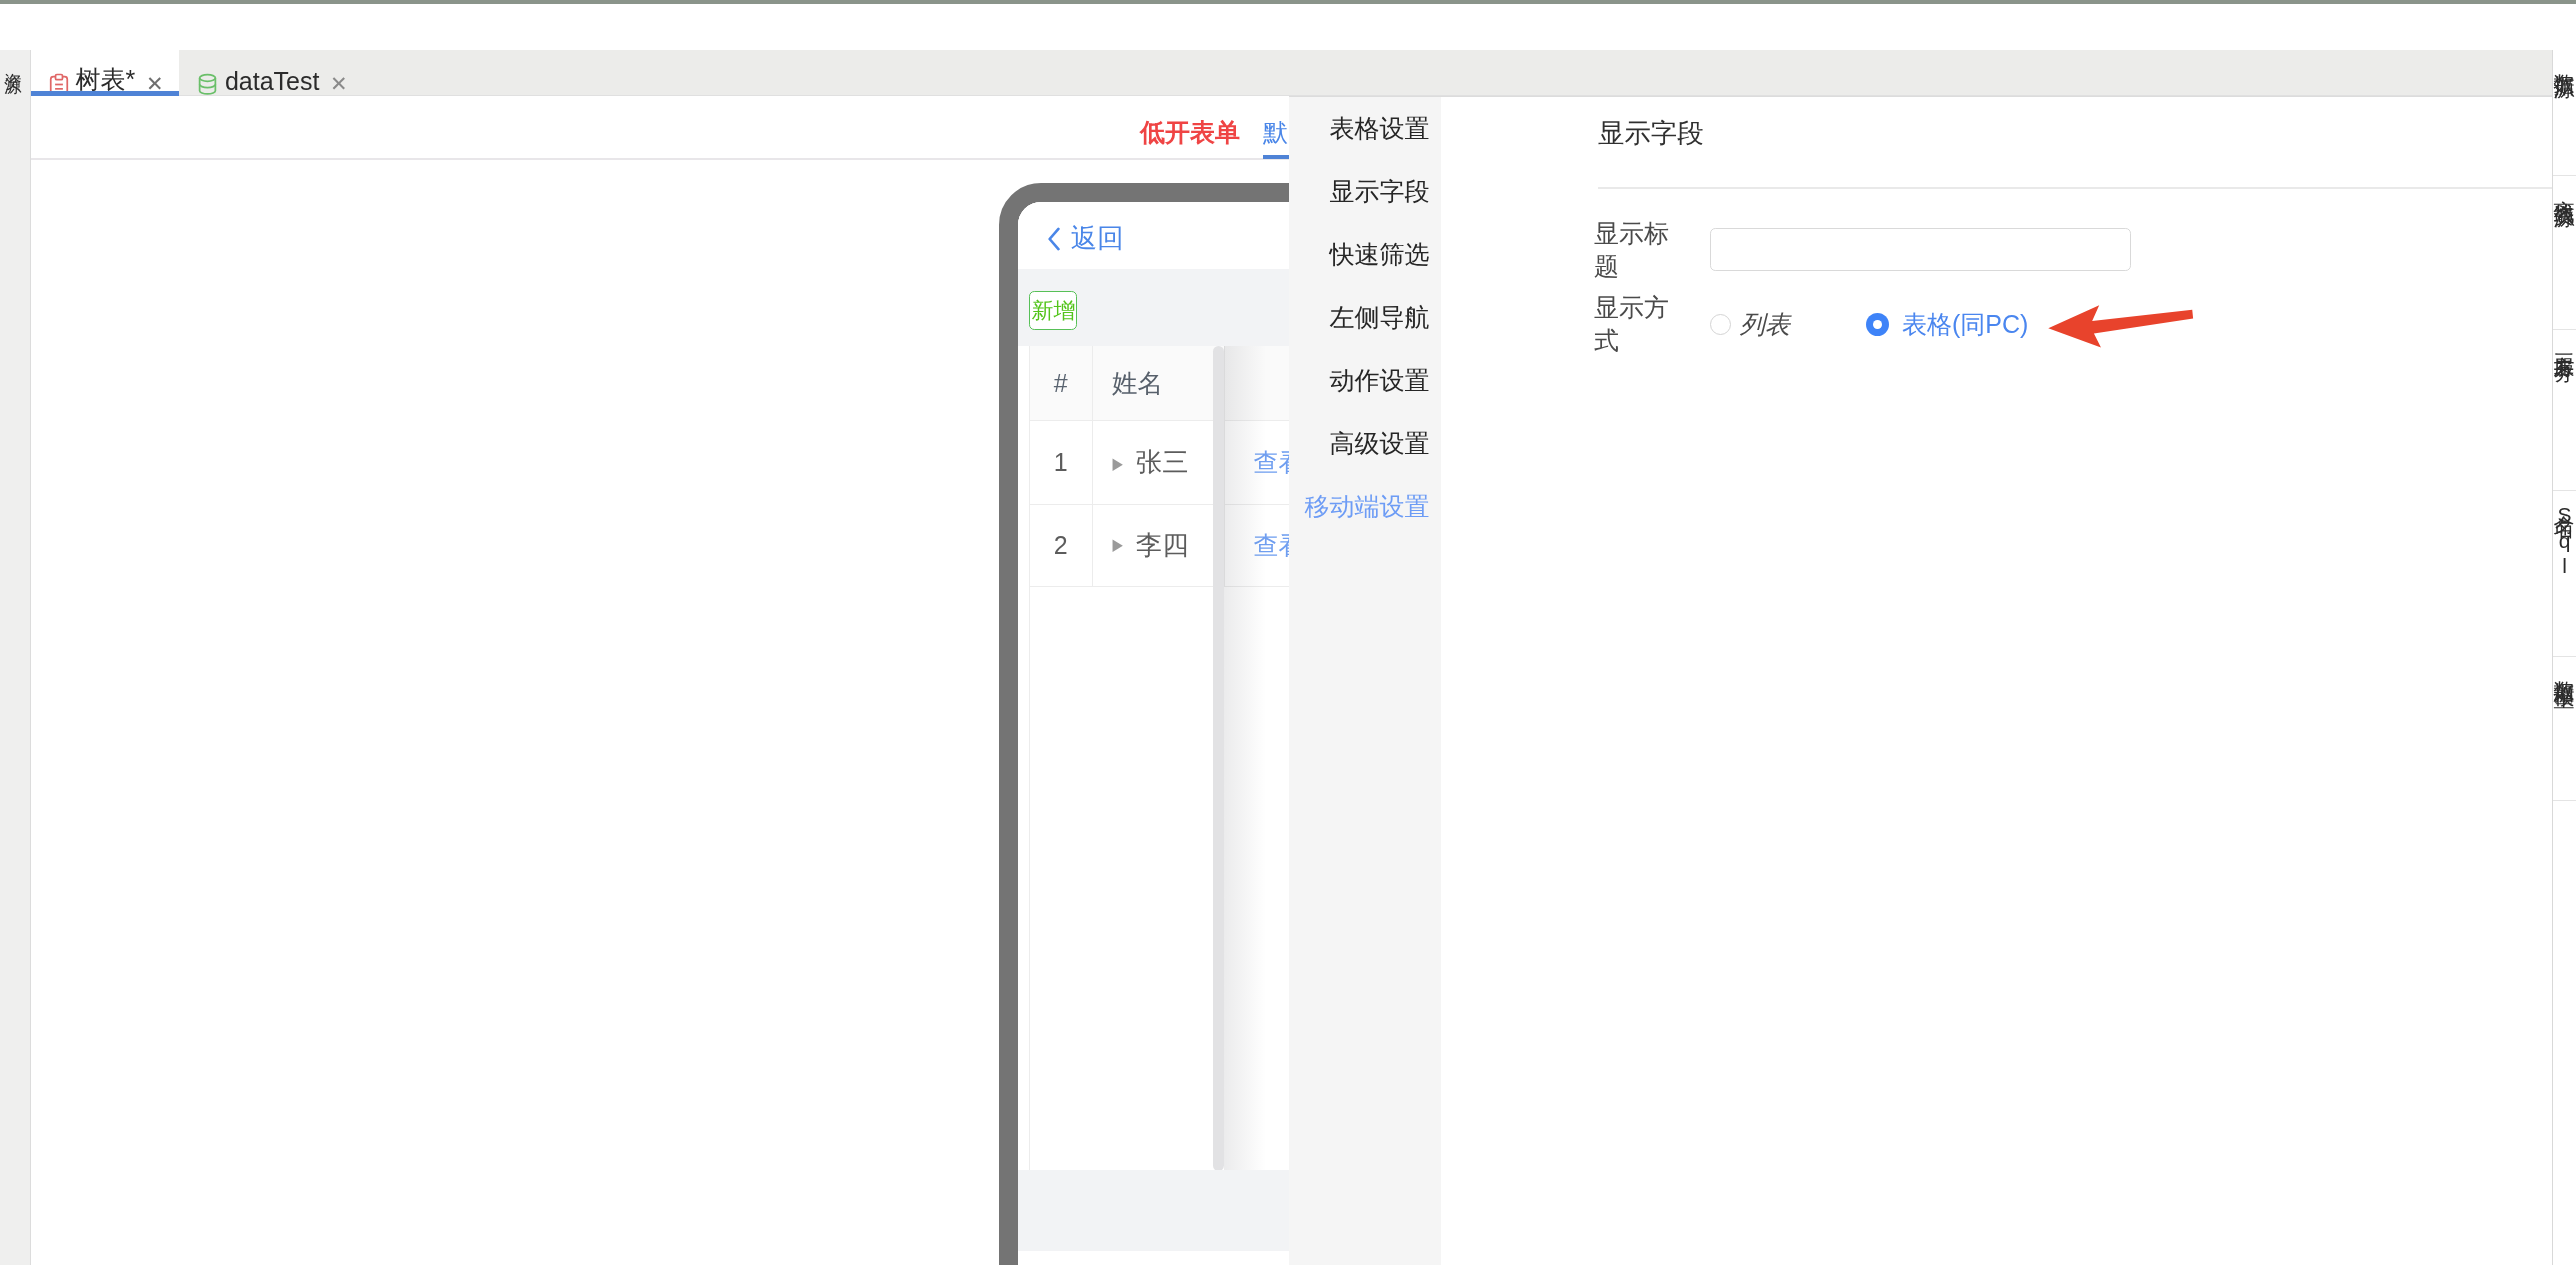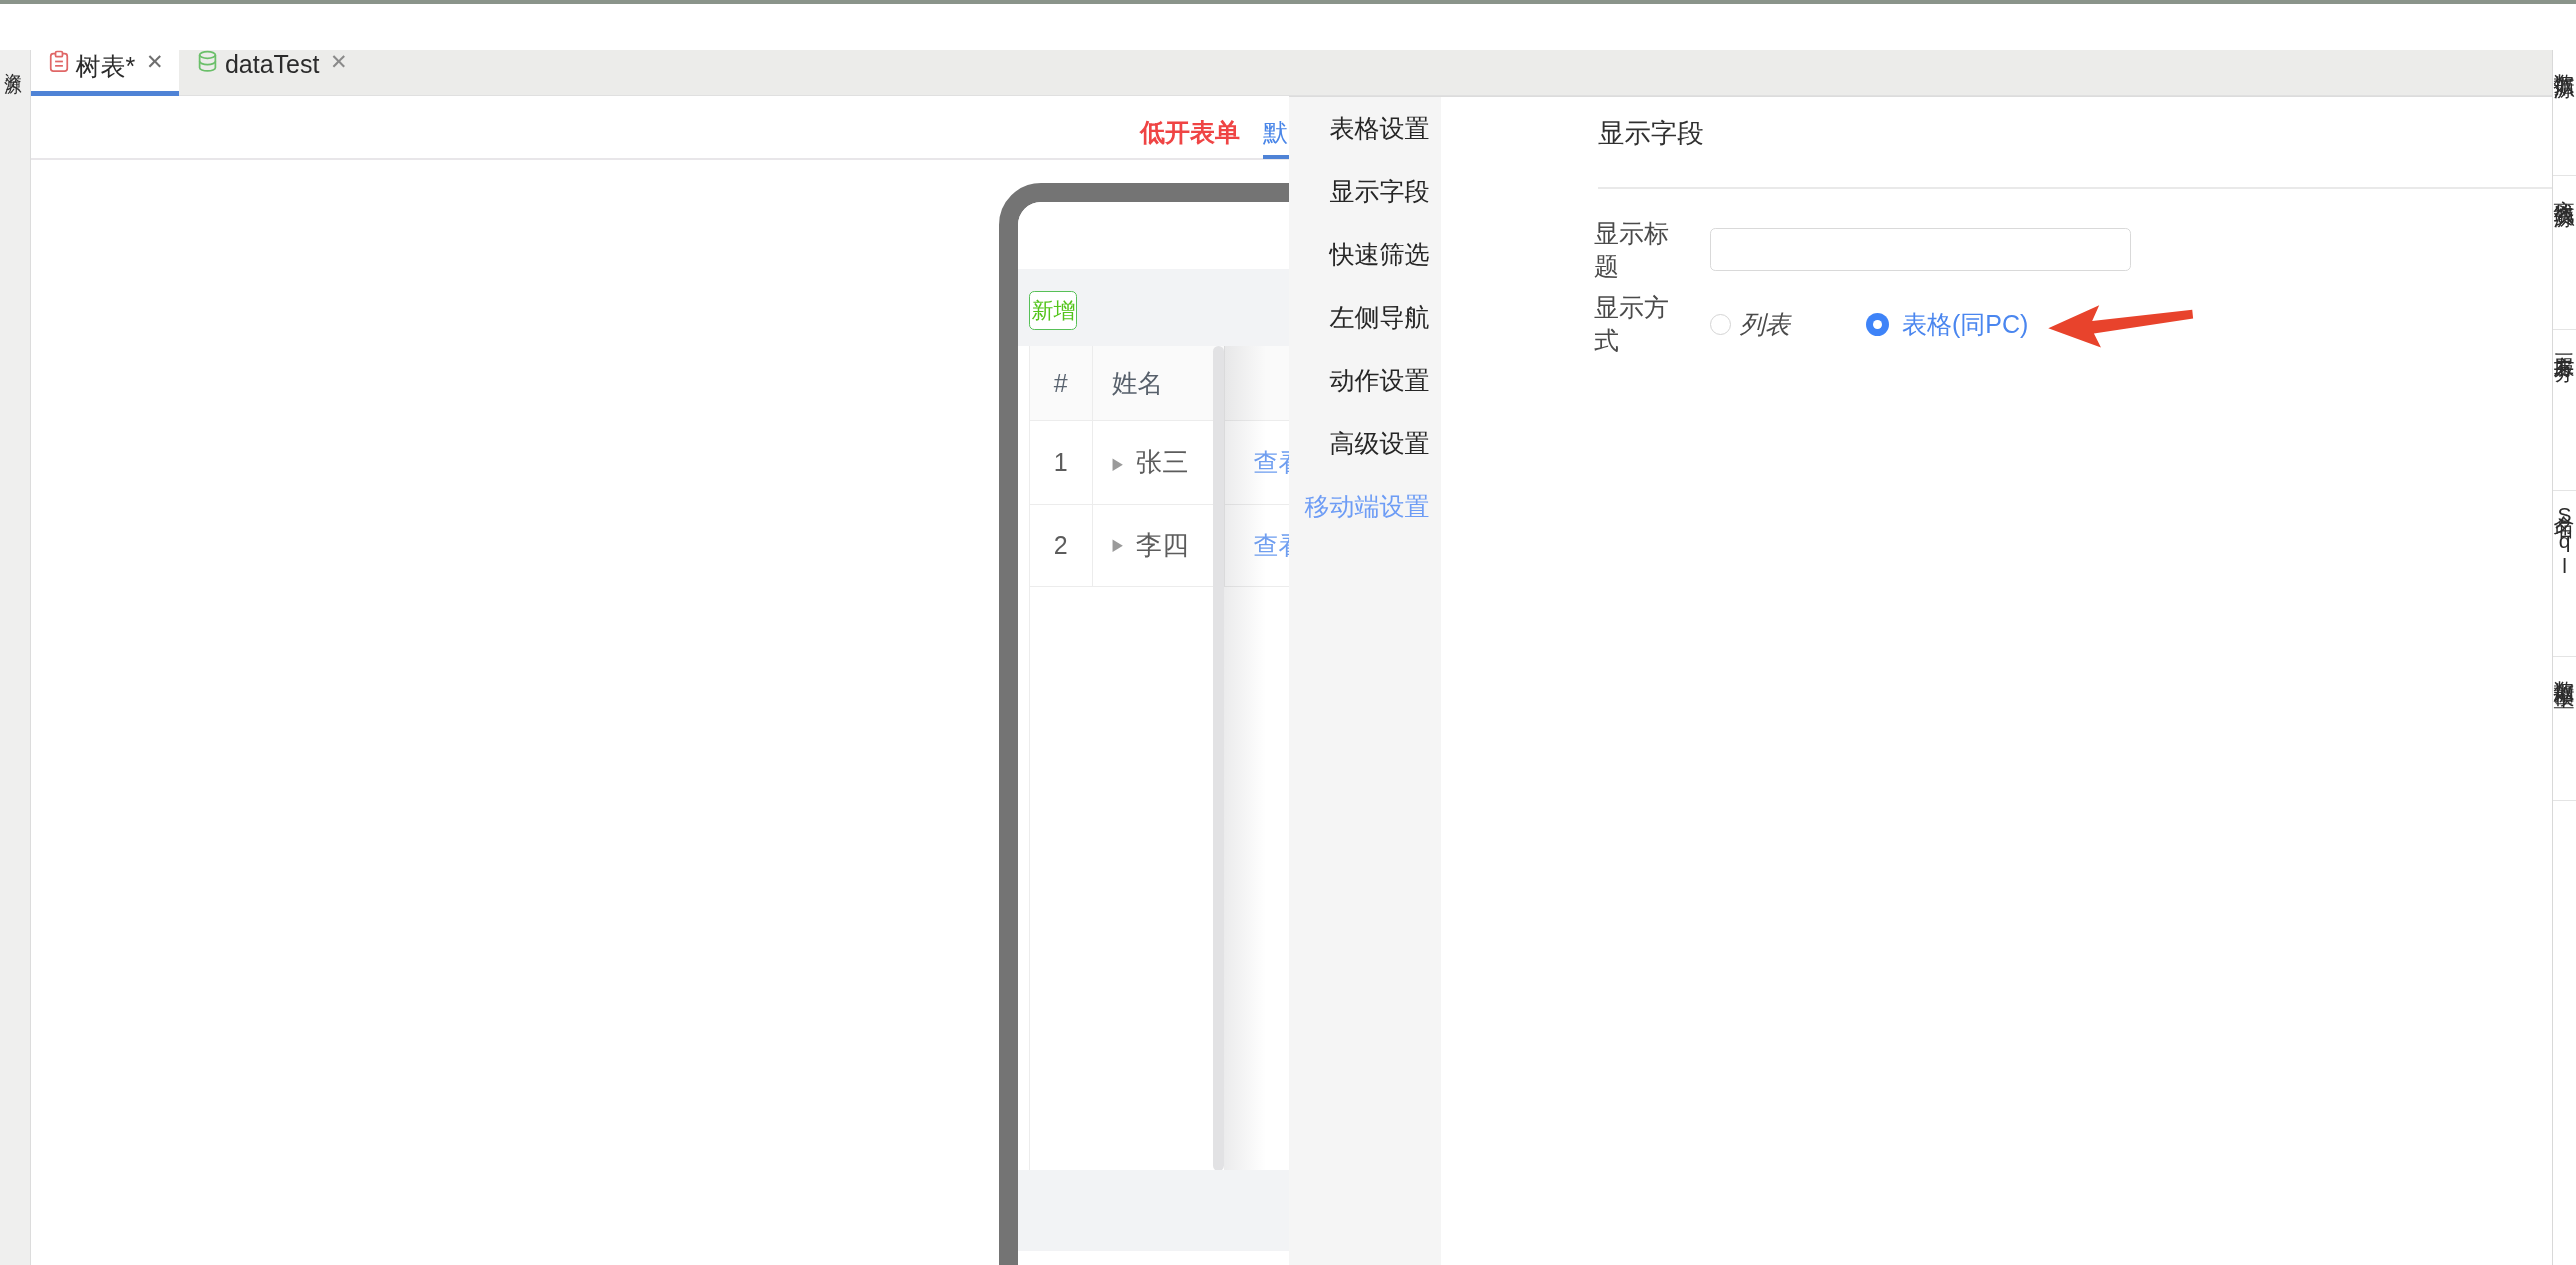--- a/index.html
+++ b/index.html
@@ -15,21 +15,21 @@
   .app-title { position:absolute; left:48px; top:0; height:47px; display:flex; align-items:center;
                font-size:28px; font-weight:700; color:#141414; letter-spacing:0.4px; }
   .nav-chevron { position:absolute; top:10.6px; width:23px; height:26.4px; display:flex; align-items:center;
                  justify-content:center; color:#aeaeae; cursor:pointer; }
   .nav-back { left:2423px; } .nav-forward { left:2462px; }
   .save-btn { position:absolute; left:2504px; top:8.8px; width:30px; height:30px; cursor:pointer; }
 
   
   .tabbar { position:absolute; left:31px; top:50px; width:2521px; height:46px; background:#ececea;
             border-bottom:0.9px solid #e0e0e0; display:flex; }
-  .etab { position:relative; height:46px; display:flex; align-items:flex-start; padding:0 14px 0 17.6px;
+  .etab { position:relative; height:46px; display:flex; align-items:flex-end; padding:0 14px 0 17.6px;
           cursor:pointer; }
   .etab.active { background:#ffffff; }
   .etab .underline { position:absolute; left:0; bottom:0; width:100%; height:5.3px; background:#4f83d6; }
   .etab-label { font-size:25px; color:#2b2b2b; margin:0 8.8px 0 7px; }
   .etab-close { font-size:21px; color:#6f6f6f; padding:0 1.8px; cursor:pointer; }
   .etab.inactive .etab-close { color:#8a8a8a; }
 
   
   .left-rail { position:absolute; left:0; top:50px; width:31px; height:1216px; background:#efefee;
                border-right:0.9px solid #dcdcdc; z-index:5; }
@@ -156,20 +156,28 @@
   </div>
 
   <div class="canvas">
     <div class="view-tabs-line"></div>
     <div class="view-tab1">低开表单</div>
     <div class="view-tab2">默</div>
     <div class="view-tab2-underline"></div>
 
     <div class="phone-frame">
       <div class="phone-screen">
+        <div class="p-header">
+          <span class="back-link">
+            <svg width="13.2" height="24" viewBox="0 0 15 27">
+              <polyline points="13,2 3,13.5 13,25" fill="none" stroke="#4a86e8" stroke-width="3" stroke-linecap="round" stroke-linejoin="round"></polyline>
+            </svg>
+            <span>返回</span>
+          </span>
+        </div>
         <div class="p-band1"></div>
         <button class="add-btn">新增</button>
 
         <div class="p-table">
           <div class="t-row t-head">
             <div class="c-idx">#</div>
             <div class="c-name">姓名</div>
             <div class="c-action"></div>
           </div>
           <div class="t-row t-r1">

